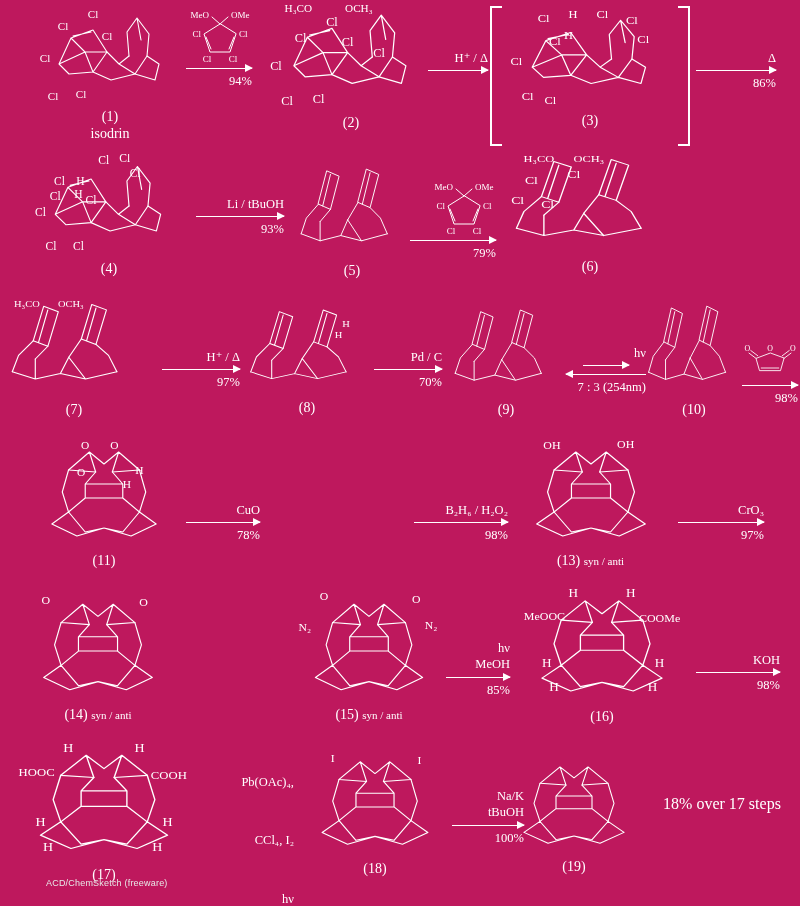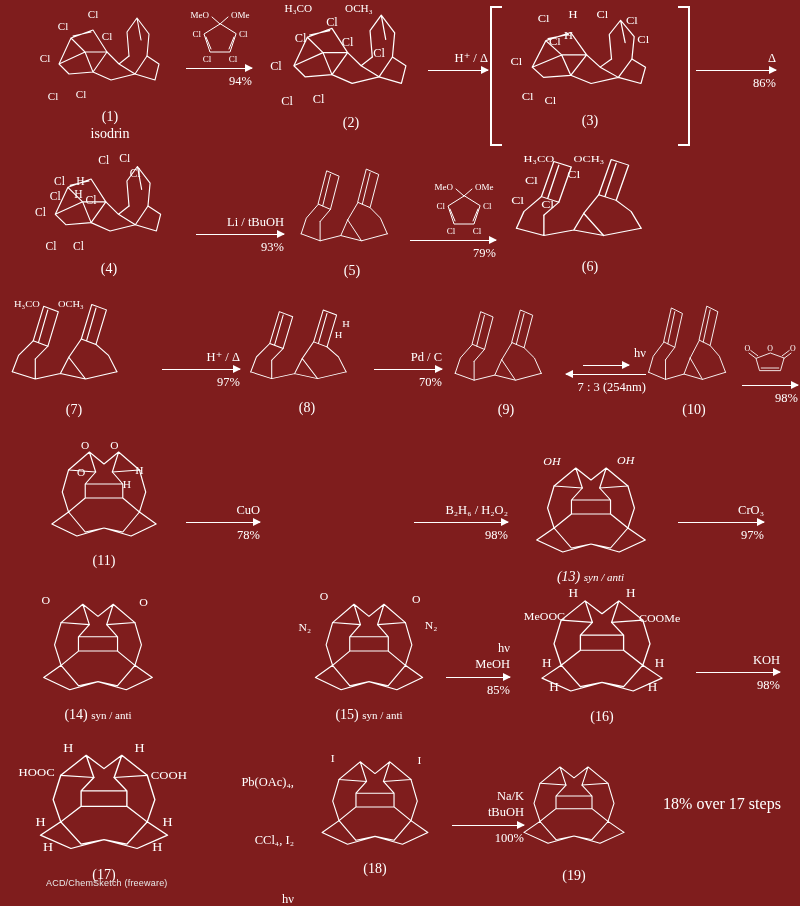--- a/index.html
+++ b/index.html
@@ -1,16 +1,16 @@
 <!DOCTYPE html>
 <html><head>
 <meta charset="utf-8">
 <style>
   html,body{margin:0;padding:0;background:#000;}
-  #scheme{position:relative;width:800px;height:906px;background:#7f1d1d;color:#fff;
+  #scheme{position:relative;width:800px;height:906px;background:#be185d;color:#fff;
           font-family:"Liberation Serif","DejaVu Serif",serif;overflow:hidden;}
   .row{position:absolute;left:0;width:800px;}
   .compound{position:absolute;display:flex;flex-direction:column;align-items:center;}
   .compound svg{display:block;}
   svg text{fill:#fff;font-family:"Liberation Serif","DejaVu Serif",serif;font-size:11px;text-anchor:middle;}
   svg text.w{font-size:10px;}
   svg.rg text{font-size:9px;}
   .cap{font-size:14px;line-height:1.1;margin-top:3px;text-align:center;white-space:nowrap;}
   .cap .suffix{font-size:11px;}
   .name{font-size:14px;margin-top:2px;}
@@ -152,21 +152,21 @@
         <text x="46" y="42">H</text>
         <text x="24" y="44">Cl</text>
         <text x="58" y="48">Cl</text>
         <text x="10" y="60">Cl</text>
         <text x="20" y="92">Cl</text>
         <text x="46" y="92">Cl</text>
       </svg>
       <div class="cap"><span>(4)</span></div>
     </div>
 
-    <div class="arrow" style="left:196px;top:66px;width:88px;">
+    <div class="arrow" style="left:196px;top:48px;width:88px;">
       <span class="above">Li / tBuOH</span>
       <div class="shaft head-r"></div>
       <span class="below">93%</span>
     </div>
 
     <div class="compound" style="left:292px;top:16px;width:120px;">
       <svg width="112" height="96" viewBox="0 0 130 110" preserveAspectRatio="none">
         <use href="#sym-seco"></use>
       </svg>
       <div class="cap"><span>(5)</span></div>
@@ -284,21 +284,21 @@
       <span class="below">78%</span>
     </div>
 
 
     <div class="arrow" style="left:414px;top:64px;width:94px;">
       <span class="above">B₂H₆ / H₂O₂</span>
       <div class="shaft head-r"></div>
       <span class="below">98%</span>
     </div>
 
-    <div class="compound" style="left:508px;top:18px;width:165px;font-style:italic;">
+    <div class="compound" style="left:508px;top:2px;width:165px;">
       <svg width="152" height="110" viewBox="0 0 140 110" preserveAspectRatio="none">
         <use href="#sym-cage"></use>
         <text x="34" y="9">OH</text>
         <text x="102" y="8">OH</text>
       </svg>
       <div class="cap"><span>(13)</span> <span class="suffix">syn / anti</span></div>
     </div>
 
     <div class="arrow" style="left:678px;top:64px;width:86px;">
       <span class="above">CrO₃</span>
@@ -391,21 +391,21 @@
       <div class="cap"><span>(18)</span></div>
     </div>
 
     <div class="arrow" style="left:452px;top:46px;width:72px;">
       <span class="above">Na/K</span>
       <span class="above">tBuOH</span>
       <div class="shaft head-r"></div>
       <span class="below">100%</span>
     </div>
 
-    <div class="compound" style="left:500px;top:14px;width:148px;gap:9px;">
+    <div class="compound" style="left:500px;top:14px;width:148px;">
       <svg width="140" height="100" viewBox="0 0 140 110" preserveAspectRatio="none">
         <use href="#sym-cage"></use>
       </svg>
       <div class="cap"><span>(19)</span></div>
     </div>
 
     <div class="note" style="left:644px;top:48px;width:156px;">
       <div>18% over 17 steps</div>
     </div>
   </div>

